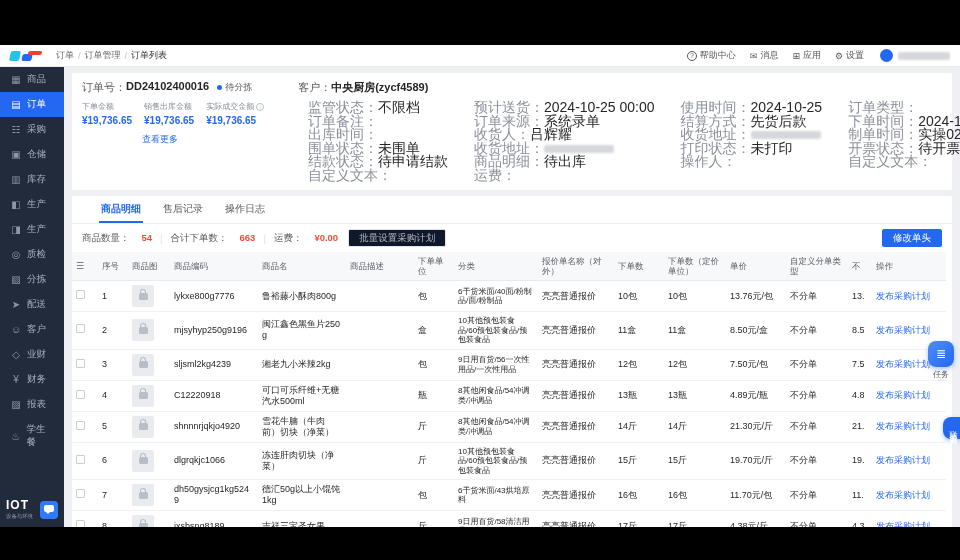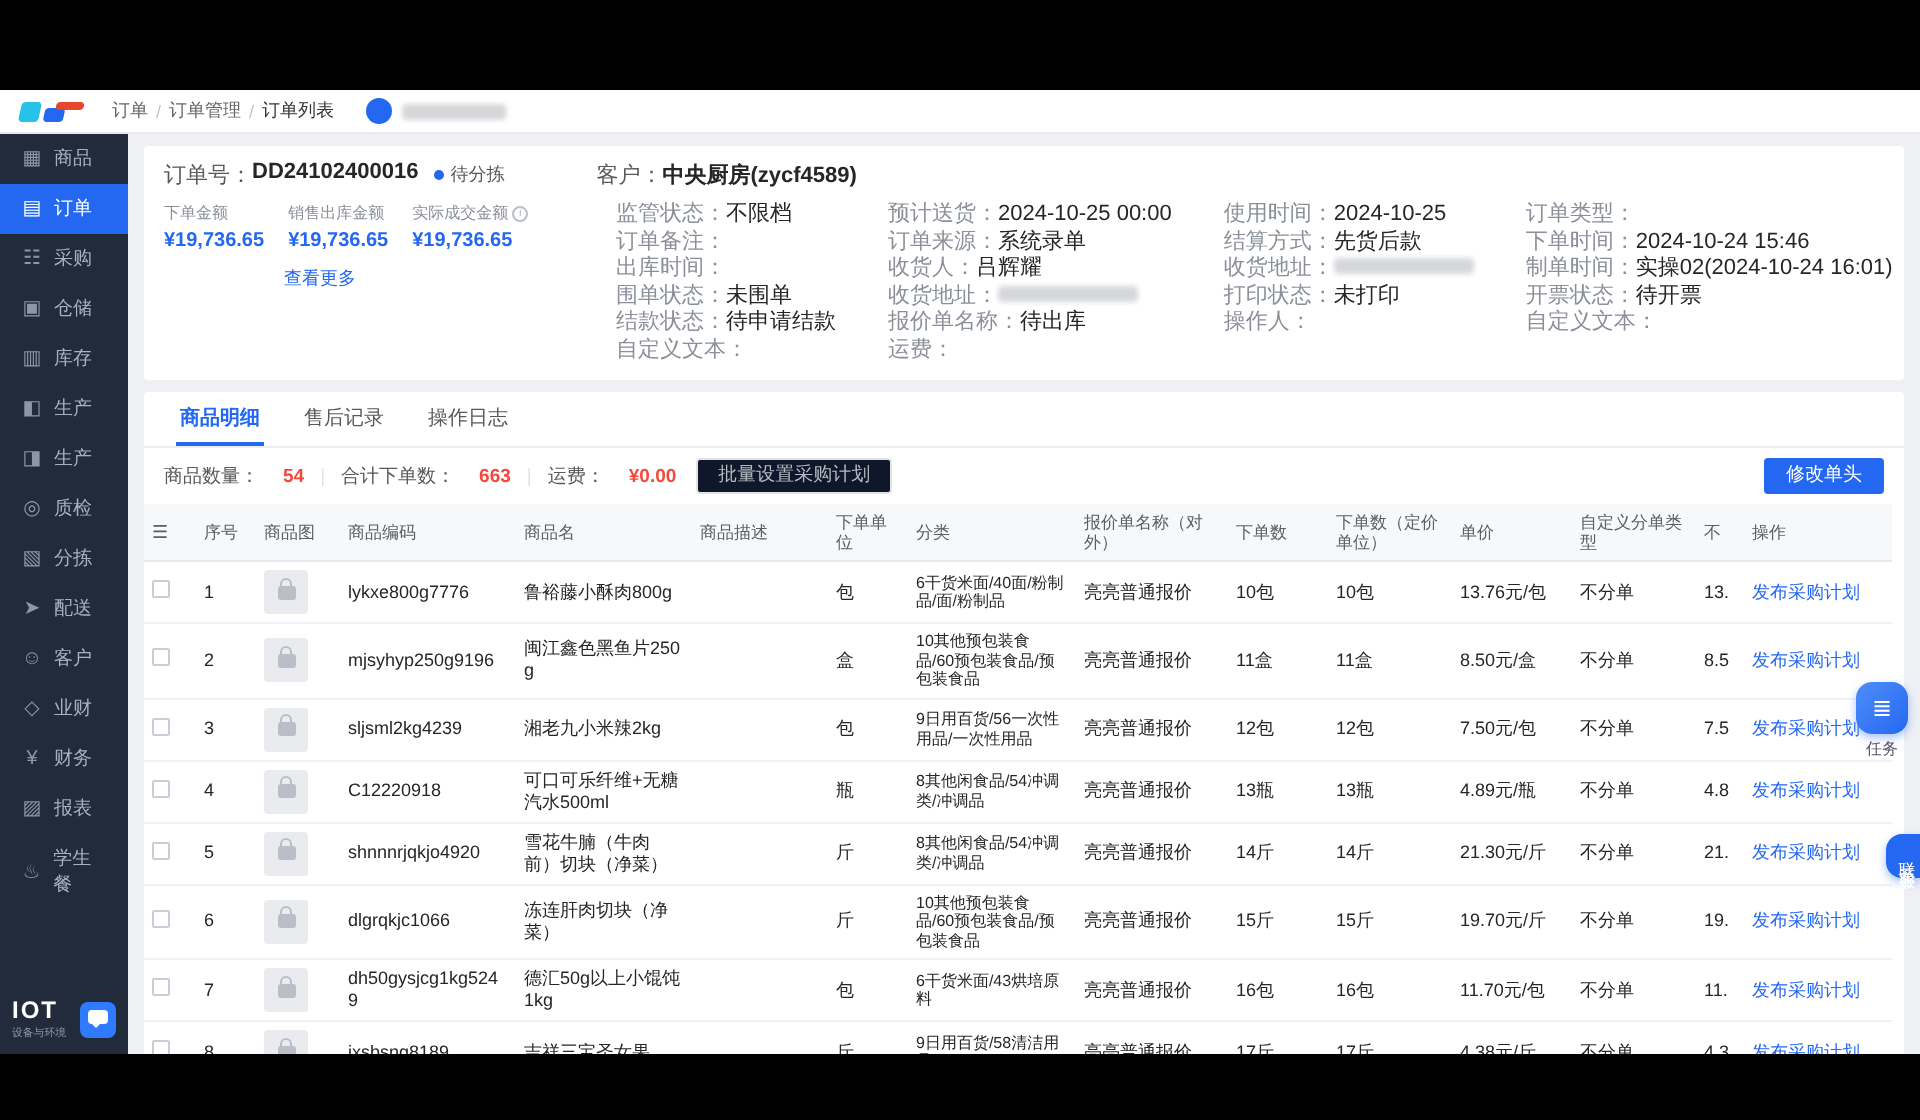--- a/index.html
+++ b/index.html
@@ -57,27 +57,27 @@
 
   .order-body { display:flex; margin-top:6px; gap:20px; }
   .amounts-wrap { width:206px; flex:none; }
   .amounts { display:flex; gap:12px; }
   .amount .al { font-size:8px; color:#8a8f99; white-space:nowrap; display:flex; align-items:center; gap:2px; }
   .info-i { width:8px; height:8px; border:1px solid #b9bec7; border-radius:50%; font-size:6px; color:#b9bec7; display:inline-flex; align-items:center; justify-content:center; }
   .amount .av { font-size:10px; font-weight:bold; color:#2468f2; margin-top:3px; }
   .link { color:#2468f2; font-size:9px; cursor:pointer; text-decoration:none; }
   .amounts-wrap .link { display:inline-block; margin-top:7px; margin-left:60px; }
   .detail-cols { display:flex; gap:26px; flex:1; }
-  .dcol { font-size:11px; line-height:13.5px; color:#262626; }
+  .dcol { font-size:14px; line-height:13.5px; color:#262626; }
   .dcol .dl { color:#8a8f99; }
   .dcol .drow { white-space:nowrap; }
 
   
   .list-card { margin-top:6px; overflow:hidden; }
-  .tabs { display:flex; gap:18px; padding:0 16px; border-bottom:1px solid #ebedf0; }
+  .tabs { display:flex; gap:18px; padding:0 27px; border-bottom:1px solid #ebedf0; }
   .tab { font-size:10px; color:#595959; padding:6px 2px 5px; cursor:pointer; border-bottom:2px solid transparent; }
   .tab.active { color:#2468f2; border-bottom-color:#2468f2; font-weight:bold; }
   .stats { display:flex; align-items:center; padding:5px 10px; gap:10px; }
   .stat-items { display:flex; align-items:center; gap:8px; font-size:9.5px; color:#595959; }
   .stat-items .v { color:#f5483b; font-weight:bold;padding-left:12px; }
   .stat-items .sep { color:#e0e2e6; }
   .btn.right { margin-left:auto; }
 
   table { border-collapse:collapse; table-layout:fixed; width:874px; }
   th { background:#f7f8fa; font-size:8.5px; color:#5a6066; font-weight:normal; text-align:left; padding:4px 4px; border-bottom:1px solid #e8eaed; line-height:10px; overflow:hidden; }
@@ -109,20 +109,38 @@
         <i class="l2"></i>
         <i class="l3"></i>
       </div>
     <nav class="crumbs">
         <span class="">订单</span>
         <span class="sep">/</span>
         <span class="">订单管理</span>
         <span class="sep">/</span>
         <span class="cur">订单列表</span>
       </nav>
+    <div class="top-actions">
+        <span class="ta">
+          <span class="g circ">?</span>
+          <span>帮助中心</span>
+        </span>
+        <span class="ta">
+          <span class="g">✉</span>
+          <span>消息</span>
+        </span>
+        <span class="ta">
+          <span class="g">⊞</span>
+          <span>应用</span>
+        </span>
+        <span class="ta">
+          <span class="g">⚙</span>
+          <span>设置</span>
+        </span>
+      </div>
     <div class="user">
       <span class="avatar"></span>
       <span class="blur-bar w50"></span>
     </div>
   </header>
 
   <aside class="sidebar">
     <div>
         <div class="side-item">
           <span class="side-ico">▦</span>
@@ -232,21 +250,21 @@
               <div class="drow"><span class="dl">出库时间：</span><span></span></div>
               <div class="drow"><span class="dl">围单状态：</span><span>未围单</span></div>
               <div class="drow"><span class="dl">结款状态：</span><span>待申请结款</span></div>
               <div class="drow"><span class="dl">自定义文本：</span><span></span></div>
             </div>
             <div class="dcol">
               <div class="drow"><span class="dl">预计送货：</span><span>2024-10-25 00:00</span></div>
               <div class="drow"><span class="dl">订单来源：</span><span>系统录单</span></div>
               <div class="drow"><span class="dl">收货人：</span><span>吕辉耀</span></div>
               <div class="drow"><span class="dl">收货地址：</span><span class="blur-bar w70"></span></div>
-              <div class="drow"><span class="dl">报价单名称：</span><span>待出库</span></div>
+              <div class="drow"><span class="dl">商品明细：</span><span>待出库</span></div>
               <div class="drow"><span class="dl">运费：</span><span></span></div>
             </div>
             <div class="dcol">
               <div class="drow"><span class="dl">使用时间：</span><span>2024-10-25</span></div>
               <div class="drow"><span class="dl">结算方式：</span><span>先货后款</span></div>
               <div class="drow"><span class="dl">收货地址：</span><span class="blur-bar w70"></span></div>
               <div class="drow"><span class="dl">打印状态：</span><span>未打印</span></div>
               <div class="drow"><span class="dl">操作人：</span><span></span></div>
             </div>
             <div class="dcol">

